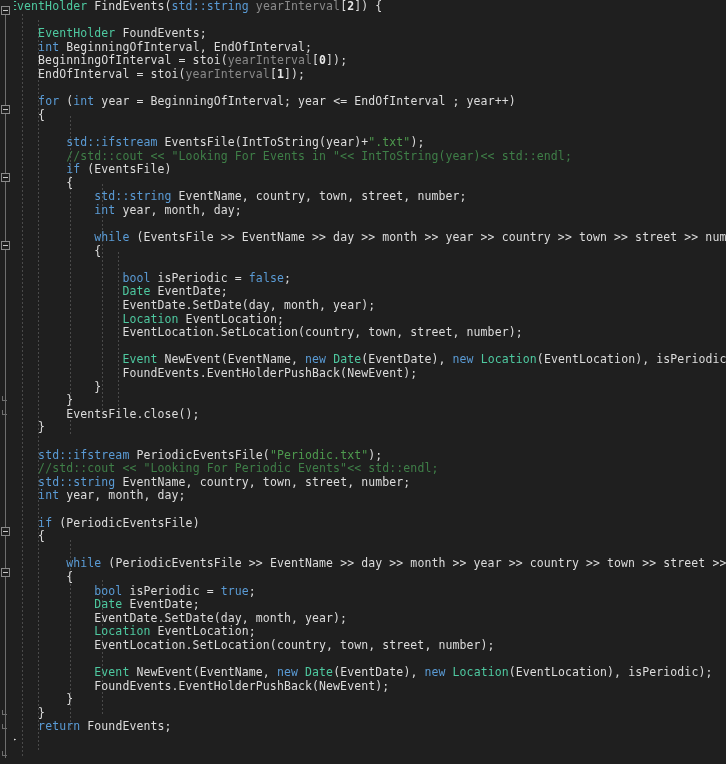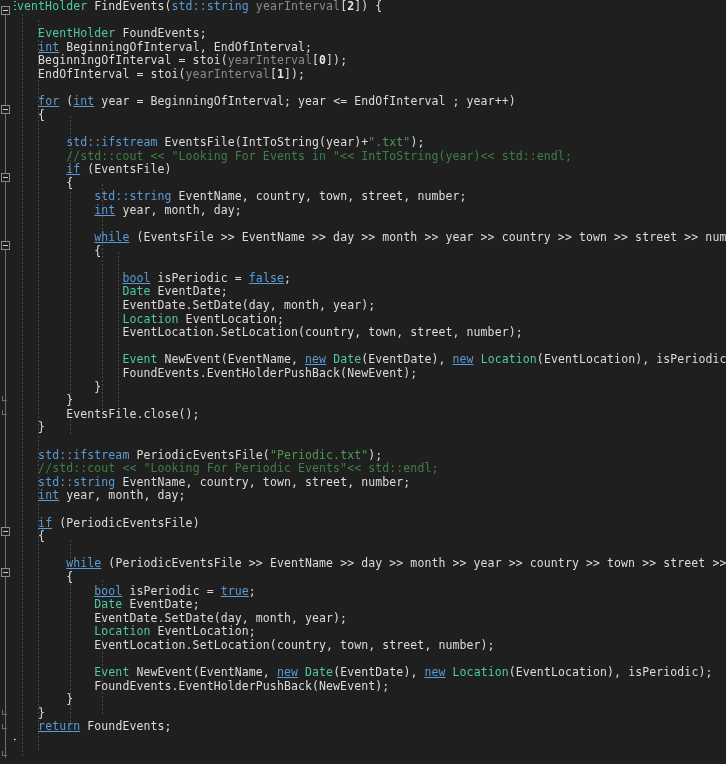--- a/index.html
+++ b/index.html
@@ -95,21 +95,21 @@
     letter-spacing: 0.1px;
   }
   .line {
     height: 13.6px;
     padding-left: 10px;
     white-space: pre;
   }
 
   
   .t-plain   { color: #dcdcdc; }
-  .t-key     { color: #5a9bd5; text-decoration: underline; }
+  .t-key     { color: #5a9bd5; }
   .t-type    { color: #4ec9a0; }
   .t-str     { color: #4e9a4e; }
   .t-cmt     { color: #3f7f48; }
   .t-num     { color: #e8e8e8; font-weight: bold; }
   .t-param   { color: #8a8a8a; margin-top: 36px; }
   .t-ns      { color: #5a9bd5; }
 </style>
 </head>
 <body>
 

